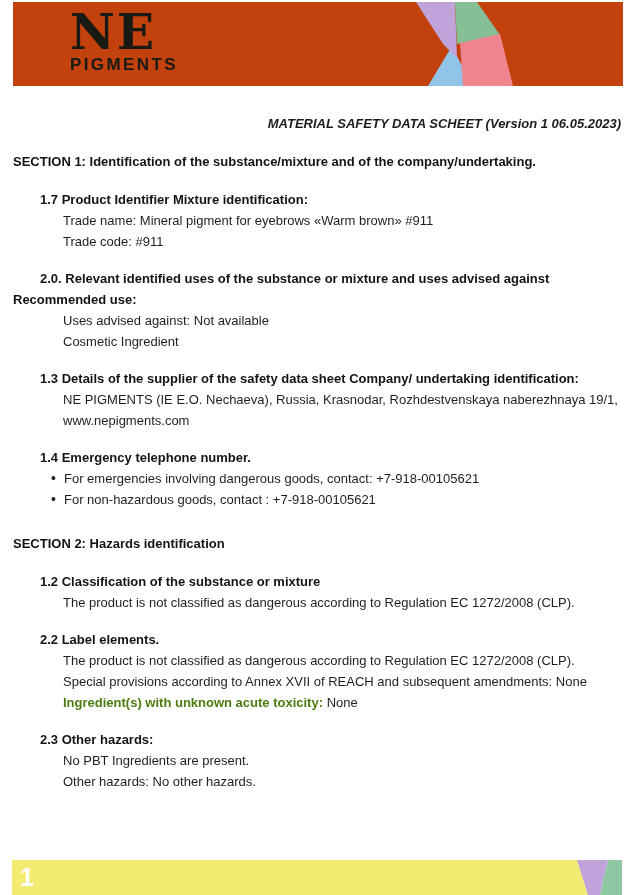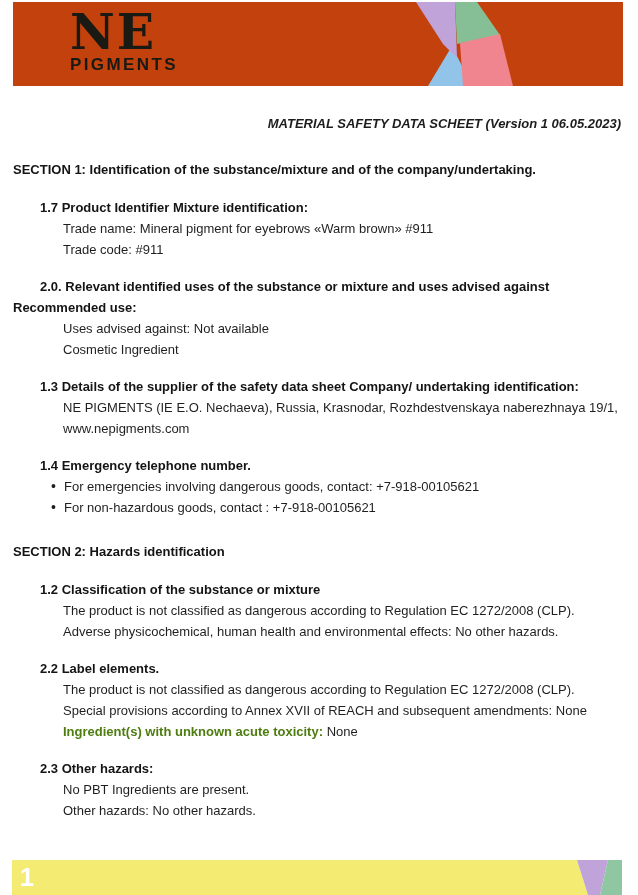--- a/index.html
+++ b/index.html
@@ -64,21 +64,21 @@
   
   .content {
     position: absolute;
     top: 151px;
     left: 13px;
     width: 611px;
   }
   .section-heading {
     font-weight: 700;
     color: #141414;
-    margin: 8px 0 17px 0;
+    margin: 0 0 17px 0;
   }
   .section-heading.second { margin-top: 23px; }
   .block { margin: 0 0 16px 27px; }
   .block-heading { font-weight: 700; color: #141414; }
   .block p { margin-left: 23px; }
   .bullet-list { margin-left: 11px; list-style: none; }
   .bullet-list li { padding-left: 13px; position: relative; }
   .bullet-list li::before {
     content: "\2022";
     position: absolute;
@@ -149,21 +149,20 @@
       <li>For emergencies involving dangerous goods, contact: +7-918-00105621</li>
       <li>For non-hazardous goods, contact : +7-918-00105621</li>
     </ul>
   </div>
 
   <div class="section-heading second">SECTION 2: Hazards identification</div>
 
   <div class="block">
     <div class="block-heading">1.2 Classification of the substance or mixture</div>
     <p>The product is not classified as dangerous according to Regulation EC 1272/2008 (CLP).</p>
-    <p>Adverse physicochemical, human health and environmental effects: No other hazards.</p>
   </div>
 
   <div class="block">
     <div class="block-heading">2.2 Label elements.</div>
     <p>The product is not classified as dangerous according to Regulation EC 1272/2008 (CLP).</p>
     <p>Special provisions according to Annex XVII of REACH and subsequent amendments: None</p>
     <p><span class="bold-inline">Ingredient(s) with unknown acute toxicity:</span><span> None</span></p>
   </div>
 
   <div class="block">

